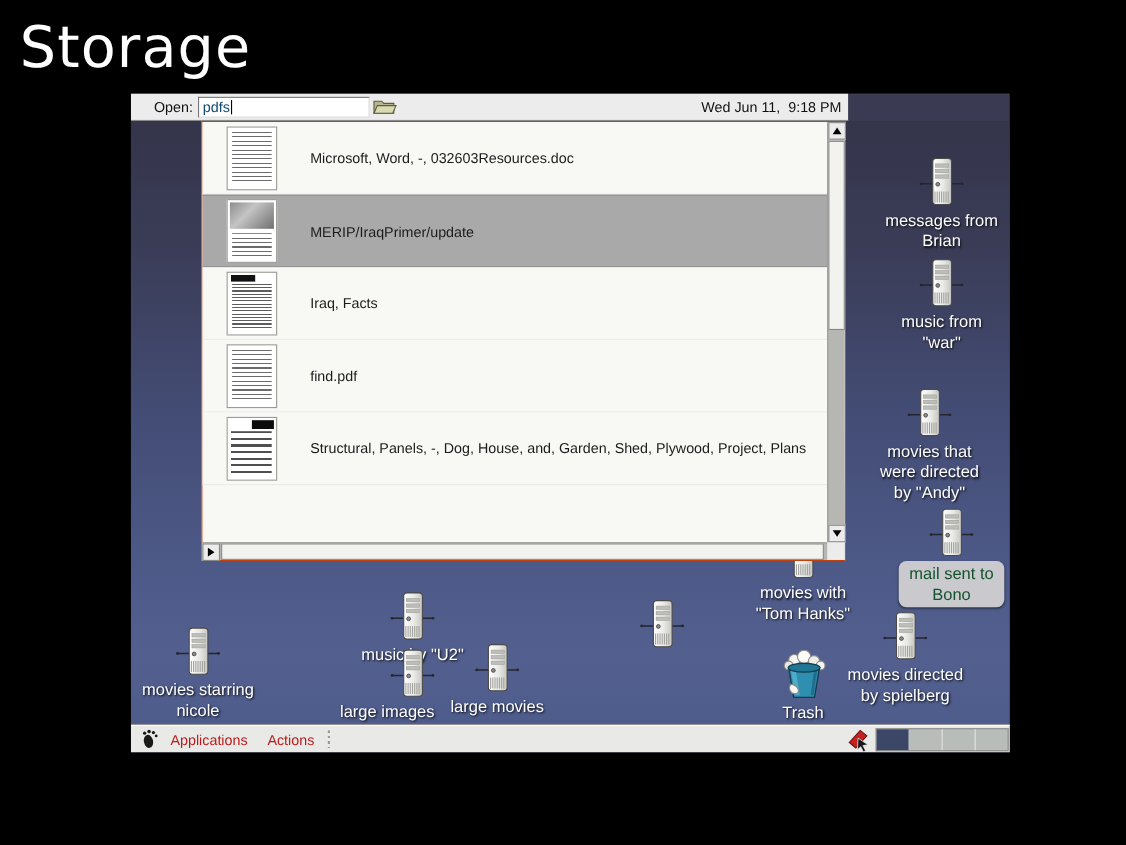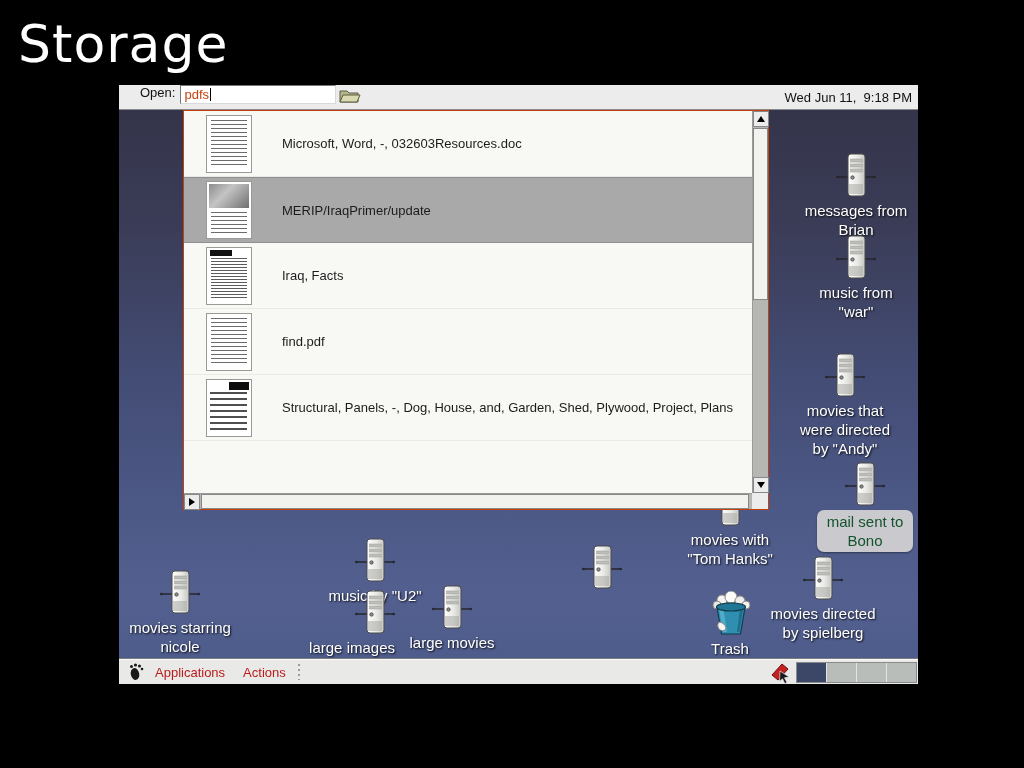--- a/index.html
+++ b/index.html
@@ -11,27 +11,27 @@
                 font-family:"DejaVu Sans","Liberation Sans",sans-serif; }
 
   
   .screen { position:absolute; left:119px; top:85px; width:799px; height:599px;
             overflow:hidden; background:#3a3a52; }
 
   .desktop-bg { position:absolute; left:0; top:25px; width:799px; height:549px;
             background:linear-gradient(180deg,#34344a 0%,#3b3d58 22%,#434c74 48%,#4c5886 72%,#53608f 88%,#4e5c8c 100%); }
 
   
-  .topbar { position:absolute; left:0; top:0; width:799px; height:25px; z-index:30;
+  .topbar { position:absolute; left:0; top:0; width:652px; height:25px; z-index:30;
             background:#ececec; border-bottom:1px solid #8a8a8a;
-            display:flex; }
+            display:flex; align-items:center; }
   .open-label { margin-left:21px; font-size:13px; color:#111; }
   .search-box { margin-left:5px; width:156px; height:19px; background:#fff;
                 border:1px solid #767676; border-bottom-color:#d9d9d9; border-right-color:#d9d9d9;
-                display:flex; align-items:center; padding-left:3px; font-size:13px; color:#c2410c; }
+                display:flex; align-items:center; padding-left:3px; font-size:13px; color:#0c4a6e; }
   .caret { display:inline-block; width:1px; height:13px; background:#000; margin-left:1px; }
   .open-btn { width:24px; height:21px; margin-left:2px; display:flex; align-items:center;
               justify-content:center; cursor:pointer; }
   .clock { position:absolute; right:6px; top:0; height:25px; display:flex; align-items:center;
            font-size:13px; color:#111; white-space:pre; }
 
   
   .dropdown { position:absolute; left:64px; top:25px; width:586px; height:400px; z-index:20;
               background:#f8f8f5; border:1px solid #c2410c; }
   .list-viewport { position:absolute; left:0; top:0; width:584px; height:382px; overflow:hidden; }
@@ -164,21 +164,21 @@
       <polygon points="10,9 19,15 14.5,15.8 17,20.5 14.8,21.5 12.5,16.8 9.5,19.5" fill="#18181c" stroke="#e8e8e8" stroke-width="0.7"></polygon>
     </g>
   </defs>
 </svg>
 
 <h1 class="page-title">Storage</h1>
 
 <div class="screen">
   <div class="desktop-bg"></div>
 
-  <div class="dicon" style="left:662px; top:68px;">
+  <div class="dicon" style="left:662px; top:58px;">
     <svg width="40" height="46" viewBox="0 0 40 46">
         <use href="#drive"></use>
       </svg>
     <div class="icon-label">messages from
 Brian</div>
   </div>
   <div class="dicon" style="left:662px; top:150px;">
     <svg width="40" height="46" viewBox="0 0 40 46">
         <use href="#drive"></use>
       </svg>

